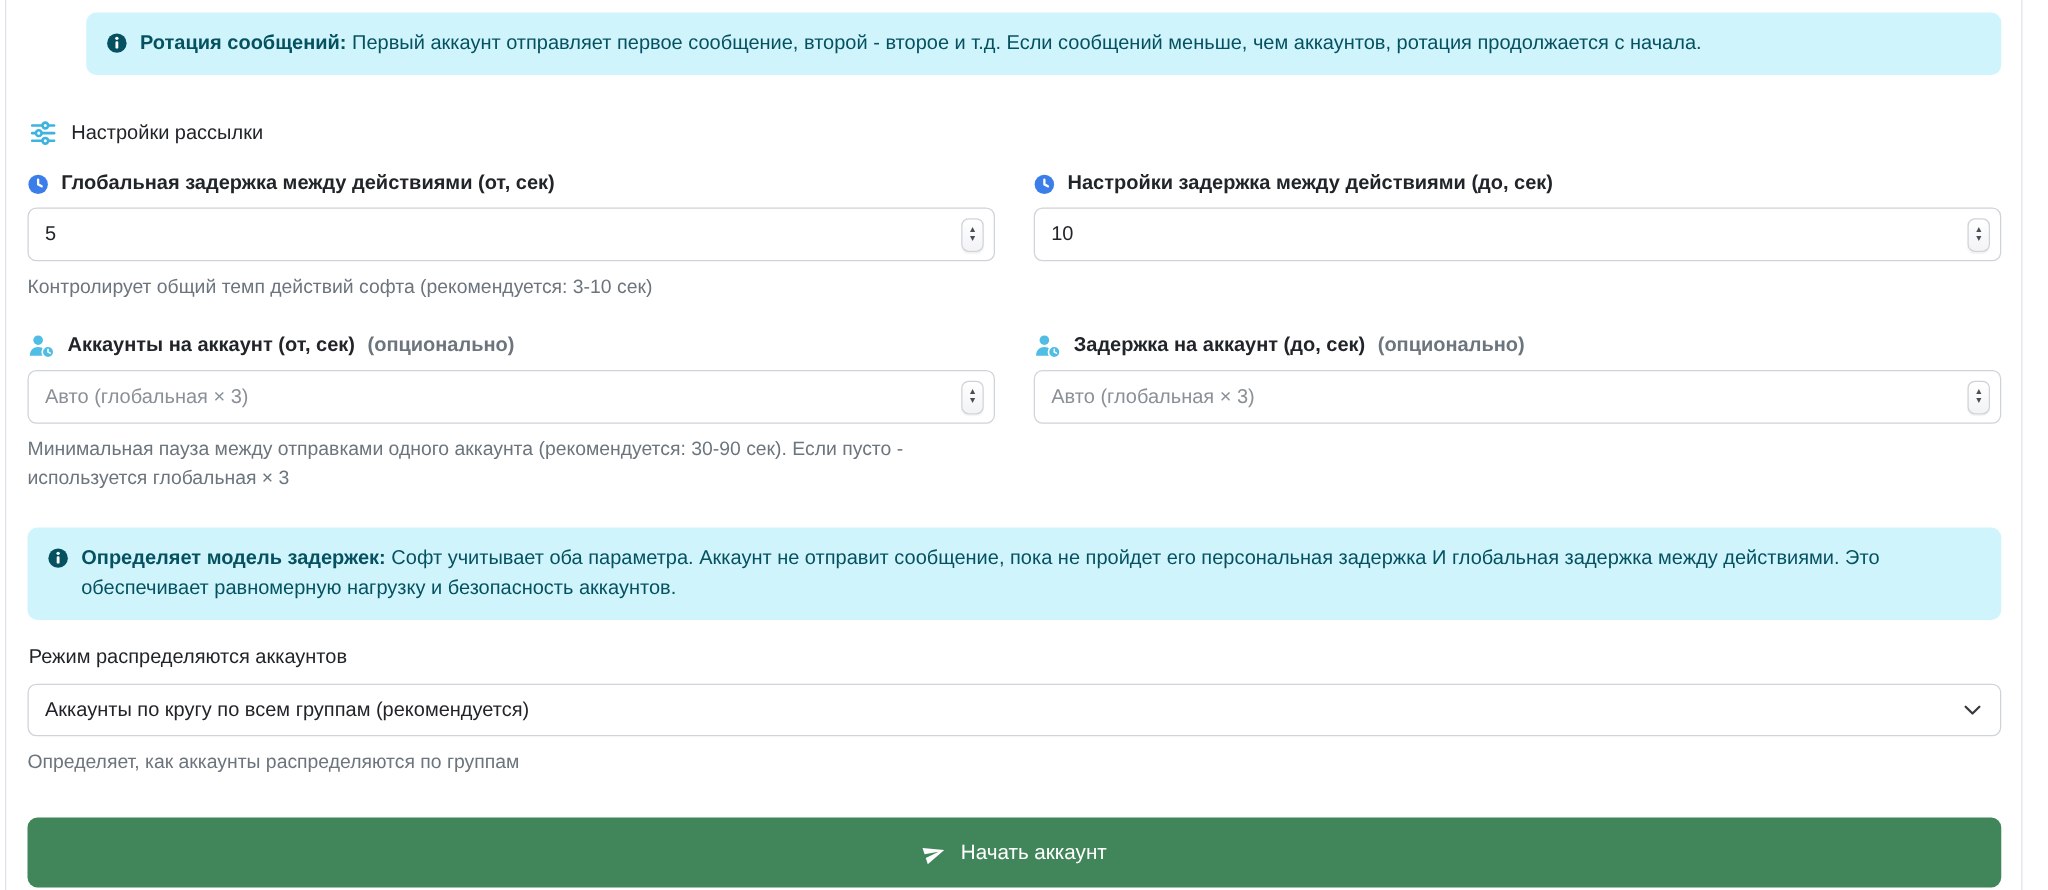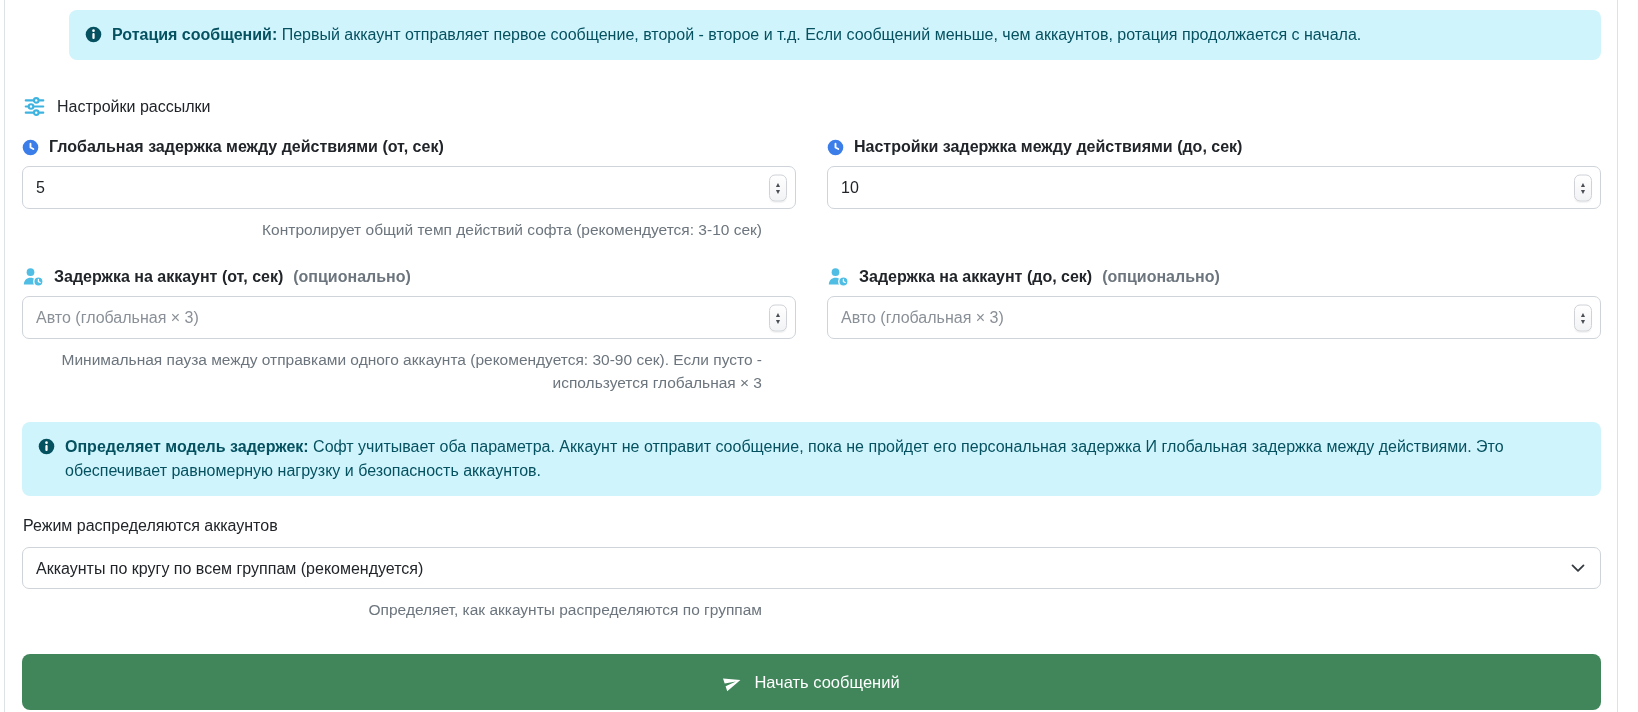--- a/index.html
+++ b/index.html
@@ -54,21 +54,21 @@
   .text-input::placeholder { color: #8a9097; opacity: 1; }
   .stepper {
     position: absolute; right: 9px; top: 50%; transform: translateY(-50%);
     width: 18px; height: 27px;
     border: 1px solid #cfd2d7; border-radius: 6px;
     background: linear-gradient(#ffffff, #f2f3f5);
     display: flex; flex-direction: column; align-items: center; justify-content: center;
     color: #4a4f55; font-size: 7px; line-height: 7px; cursor: default;
     box-shadow: 0 1px 1px rgba(0,0,0,.05);
   }
-  .help-text { color: #6c757d; font-size: 15.5px; line-height: 23px; margin-top: 9px; max-width: 740px; text-align: right; }
+  .help-text { color: #6c757d; font-size: 15.5px; line-height: 23px; margin-top: 9px; max-width: 740px; }
   
   .dist-label { margin: 0 0 11px 1px; line-height: 20px; }
   .select-wrap { position: relative; }
   .select-control {
     width: 100%; height: 42px; appearance: none; -webkit-appearance: none;
     border: 1px solid #ced4da; border-radius: 7px; background: #fff;
     font: inherit; color: #212529; padding: 0 40px 0 13px; outline: none;
   }
   .select-chevron { position: absolute; right: 16px; top: 50%; transform: translateY(-46%); pointer-events: none; }
   
@@ -160,21 +160,21 @@
     <div>
       <div class="field-label">
         <span>
           <svg width="22" height="20" viewBox="0 0 26 24">
             <circle cx="10" cy="6.2" r="4.6" fill="#4fbde4"></circle>
             <path d="M2 21c0-5 3.6-8.2 8-8.2s8 3.2 8 8.2z" fill="#4fbde4"></path>
             <circle cx="19.5" cy="17.5" r="5.6" fill="#4fbde4" stroke="#ffffff" stroke-width="1.6"></circle>
             <polyline points="19.5,14.8 19.5,17.5 21.6,18.6" fill="none" stroke="#ffffff" stroke-width="1.5" stroke-linecap="round"></polyline>
           </svg>
         </span>
-        <span>Задержка на аккаунт (от, сек)</span>
+        <span>Аккаунты на аккаунт (от, сек)</span>
         <span class="optional">(опционально)</span>
       </div>
       <div class="input-wrap">
         <input class="text-input" type="text" placeholder="Авто (глобальная × 3)" style="">
         <span class="stepper">
             <span>▲</span>
             <span>▼</span>
           </span>
       </div>
       <div class="help-text">Минимальная пауза между отправками одного аккаунта (рекомендуется: 30-90 сек). Если пусто - используется глобальная × 3</div>
@@ -230,16 +230,16 @@
     </div>
     <div class="help-text">Определяет, как аккаунты распределяются по группам</div>
   </div>
 
   <button class="start-button">
     <span style="transform: rotate(-18deg);">
       <svg width="19" height="19" viewBox="0 0 24 24" fill="#ffffff">
         <path d="M2.2 20.6 22.5 12 2.2 3.4l.02 6.7L16.5 12 2.22 13.9z"></path>
       </svg>
     </span>
-    <span>Начать сообщений</span>
+    <span>Начать аккаунт</span>
   </button>
 
 </div>
 
 </body></html>

